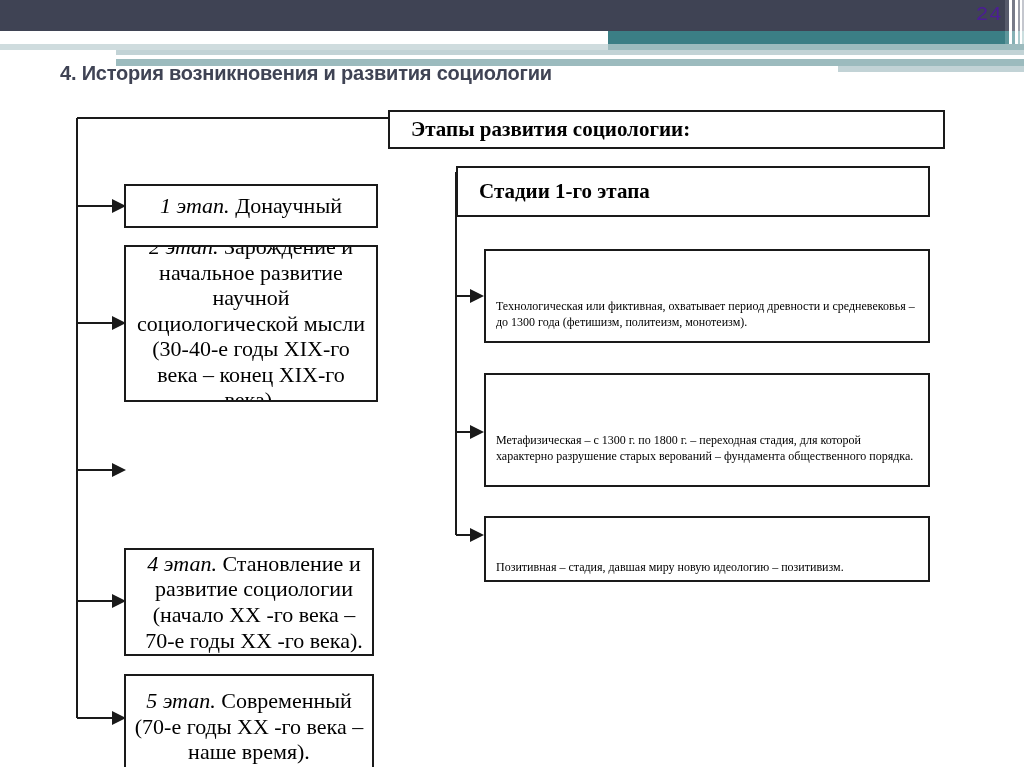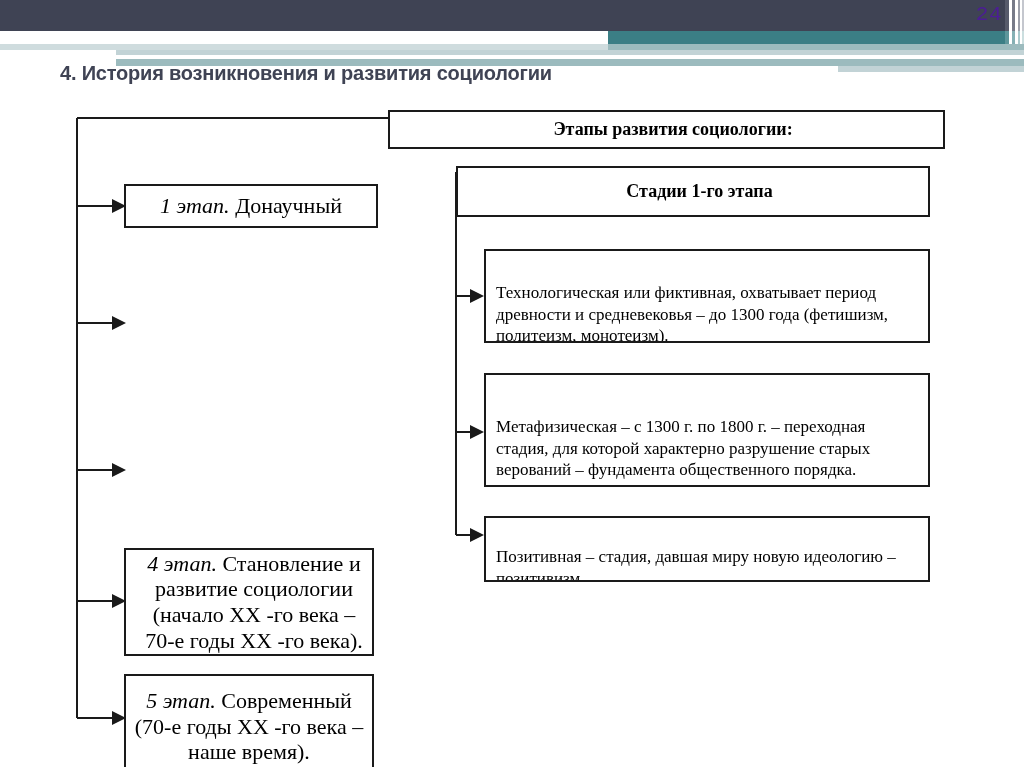--- a/index.html
+++ b/index.html
@@ -196,35 +196,34 @@
     display: block;
     width: 100%;
     padding: 0 8px;
     box-sizing: border-box;
     font-family: "Liberation Serif", "DejaVu Serif", serif;
     color: #000000;
     line-height: 1.16;
   }
 
   .hdr-box .txt {
-    text-align: center;
     font-weight: 700;
-    font-size: 18px;
+    font-size: 21px;
     padding-left: 21px;
   }
   .stage-box .txt {
     text-align: center;
     font-size: 22px;
   }
   .stage-box .lead {
     font-style: italic;
   }
   .detail-box .txt {
     text-align: left;
-    font-size: 17px;
+    font-size: 12px;
     line-height: 1.28;
     padding: 0 10px;
     margin-top: 37px;
   }
 </style>
 </head>
 <body>
 
 <div class="banner">
   <div class="bar-navy"></div>
@@ -302,20 +301,25 @@
   <div class="box hdr-box" style="left:456px; top:166px; width:474px; height:51px;">
     <span class="txt">Стадии 1-го этапа</span>
   </div>
 
   <div class="box stage-box" style="left:124px; top:184px; width:254px; height:44px;">
     <span class="txt">
       <span class="lead">1 этап.</span><span> Донаучный</span>
     </span>
   </div>
 
+  <div class="box stage-box" style="left:124px; top:245px; width:254px; height:157px;">
+    <span class="txt">
+      <span class="lead">2 этап.</span><span> Зарождение и начальное развитие научной социологической мысли (30-40-е годы XIX-го века – конец XIX-го века).</span>
+    </span>
+  </div>
 
 
   <div class="box stage-box" style="left:124px; top:548px; width:250px; height:108px;padding-left:10px;">
     <span class="txt">
       <span class="lead">4 этап.</span><span> Становление и развитие социологии (начало XX -го века – 70-е годы XX -го века).</span>
     </span>
   </div>
 
   <div class="box stage-box" style="left:124px; top:674px; width:250px; height:105px;">
     <span class="txt">

